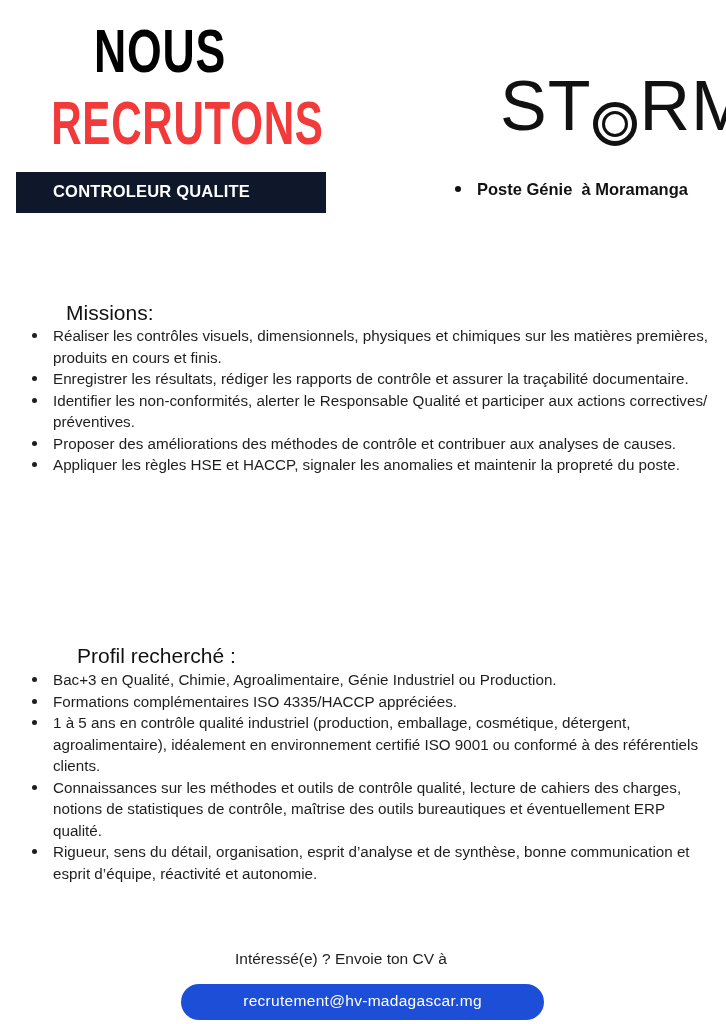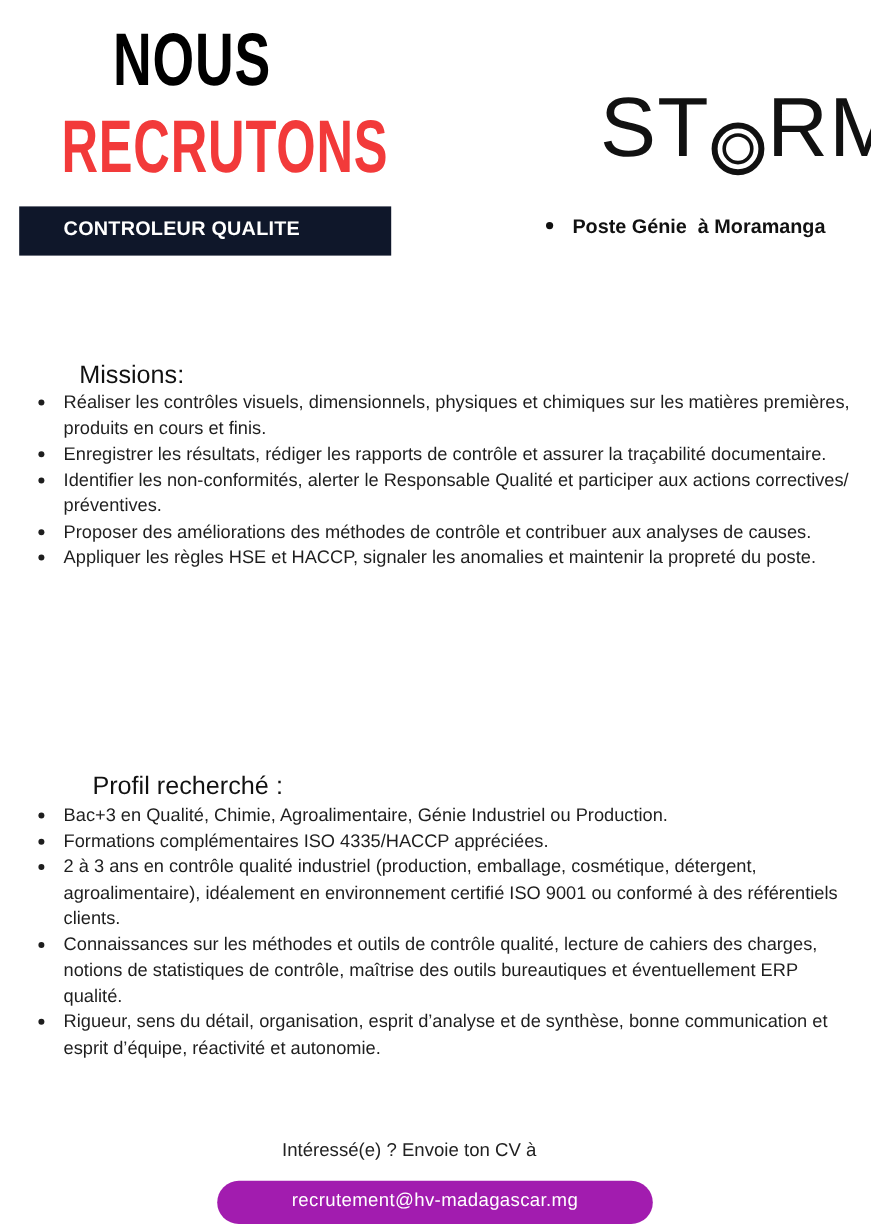--- a/index.html
+++ b/index.html
@@ -57,21 +57,21 @@
       content: ""; position: absolute; left: 6px; top: 8px; width: 5px; height: 5px; border-radius: 50%; background: #1e1e1e;
     }
     .missions-head { left: 52px; top: 287px; }
     .missions-list { left: 26px; top: 325px; width: 690px; }
     .profil-head { left: 63px; top: 630px; }
     .profil-list { left: 26px; top: 669px; width: 680px; }
     .profil-list li { font-size: 15.4px; line-height: 21.4px; }
     .cta-text { left: 0; width: 726px; top: 950px; text-align: center; font-size: 15.5px; color: #222; }
     .cta-text span { position: relative; left: -22px; }
     .email-button {
-      left: 181px; top: 984px; width: 363px; height: 36px; border-radius: 18px; background: #a21caf;
+      left: 181px; top: 984px; width: 363px; height: 36px; border-radius: 18px; background: #1d4ed8;
       color: #fff; font-size: 15.5px; text-align: center; line-height: 34px; letter-spacing: 0.3px;
     }
   </style>
 </head>
 <body>
 
 <div class="abs title-nous">NOUS</div>
 <div class="abs title-recrutons">RECRUTONS</div>
 
 <div class="abs job-banner">
@@ -94,19 +94,19 @@
   <li>Enregistrer les résultats, rédiger les rapports de contrôle et assurer la traçabilité documentaire.</li>
   <li>Identifier les non-conformités, alerter le Responsable Qualité et participer aux actions correctives/ préventives.</li>
   <li>Proposer des améliorations des méthodes de contrôle et contribuer aux analyses de causes.</li>
   <li>Appliquer les règles HSE et HACCP, signaler les anomalies et maintenir la propreté du poste.</li>
 </ul>
 
 <h2 class="abs section profil-head">Profil recherché :</h2>
 <ul class="abs blist profil-list">
   <li>Bac+3 en Qualité, Chimie, Agroalimentaire, Génie Industriel ou Production.</li>
   <li>Formations complémentaires ISO 4335/HACCP appréciées.</li>
-  <li>2 à 3 ans en contrôle qualité industriel (production, emballage, cosmétique, détergent, agroalimentaire), idéalement en environnement certifié ISO 9001 ou conformé à des référentiels clients.</li>
+  <li>1 à 5 ans en contrôle qualité industriel (production, emballage, cosmétique, détergent, agroalimentaire), idéalement en environnement certifié ISO 9001 ou conformé à des référentiels clients.</li>
   <li>Connaissances sur les méthodes et outils de contrôle qualité, lecture de cahiers des charges, notions de statistiques de contrôle, maîtrise des outils bureautiques et éventuellement ERP qualité.</li>
   <li>Rigueur, sens du détail, organisation, esprit d’analyse et de synthèse, bonne communication et esprit d’équipe, réactivité et autonomie.</li>
 </ul>
 
 <div class="abs cta-text"><span>Intéressé(e) ? Envoie ton CV à</span></div>
 <div class="abs email-button">recrutement@hv-madagascar.mg</div>
 
 </body></html>

